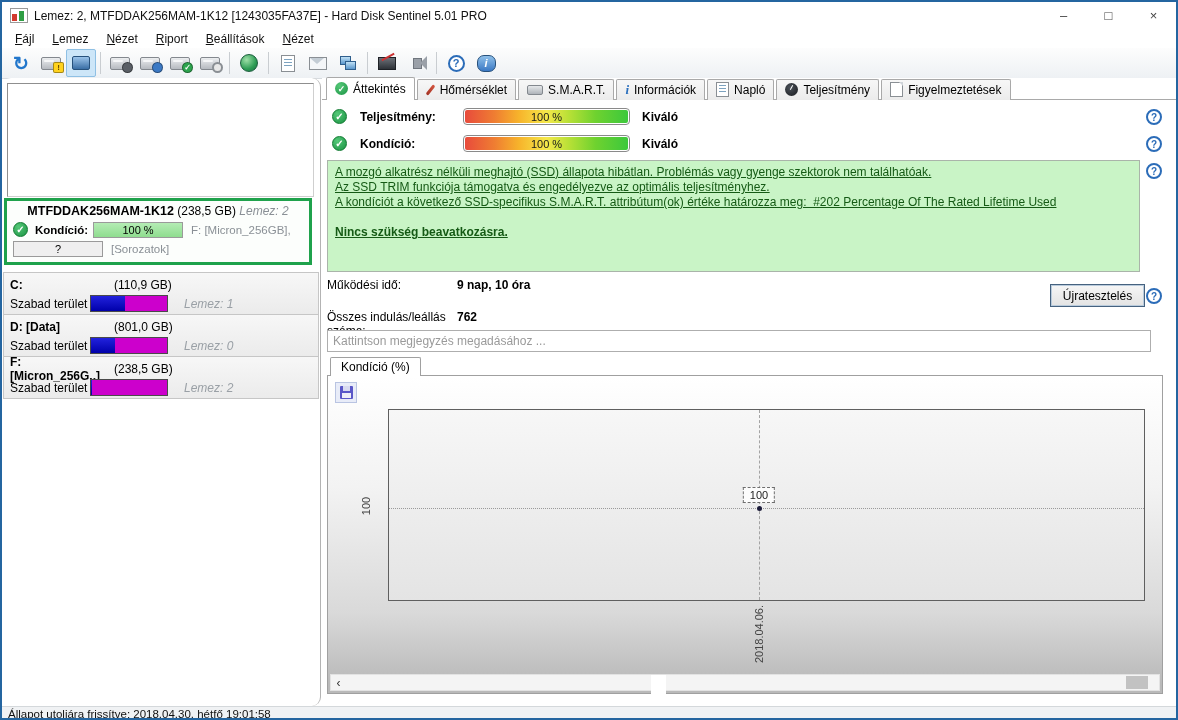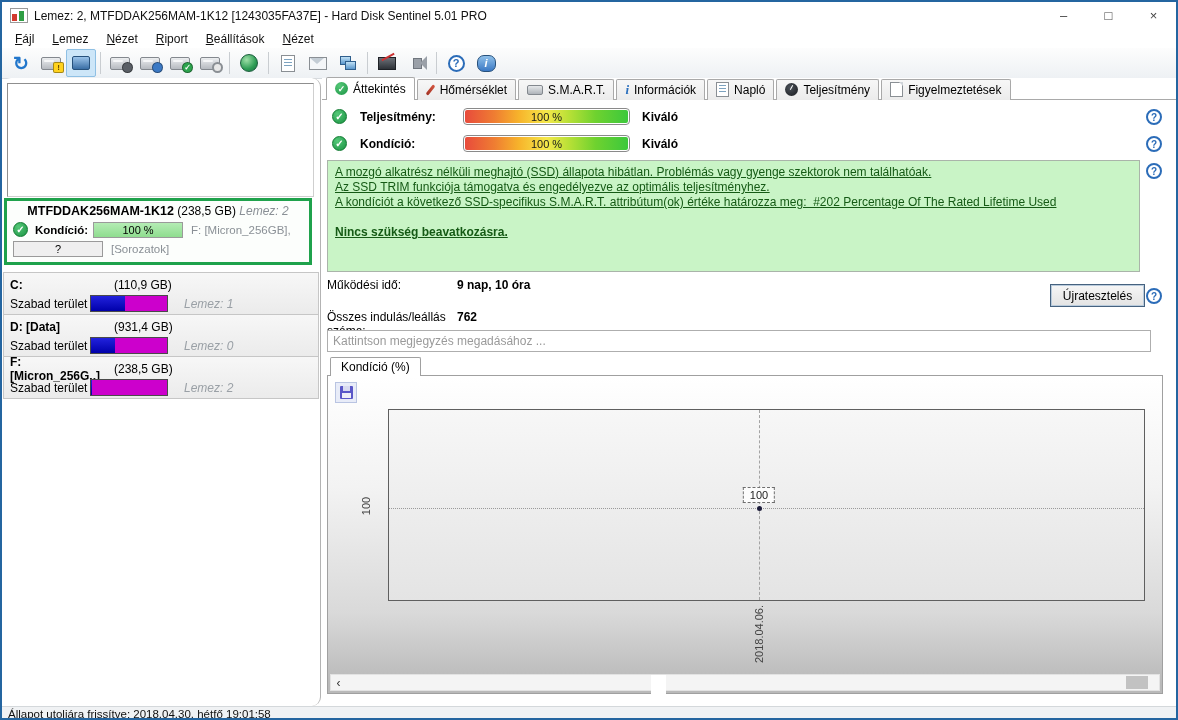--- a/index.html
+++ b/index.html
@@ -284,21 +284,21 @@
           <span class="fsbar">
             <span class="used" style="width: 45%;"></span>
             <span class="fstext">61,4 GB</span>
           </span>
           <span class="pdisk">Lemez: 1</span>
         </div>
       </div>
       <div class="part">
         <div class="prow1">
           <span class="pname">D: [Data]</span>
-          <span class="psize">(931,4 GB)</span>
+          <span class="psize">(801,0 GB)</span>
         </div>
         <div class="prow2">
           <span class="plabel">Szabad terület</span>
           <span class="fsbar">
             <span class="used" style="width: 32%;"></span>
             <span class="fstext">630,8 GB</span>
           </span>
           <span class="pdisk">Lemez: 0</span>
         </div>
       </div>

